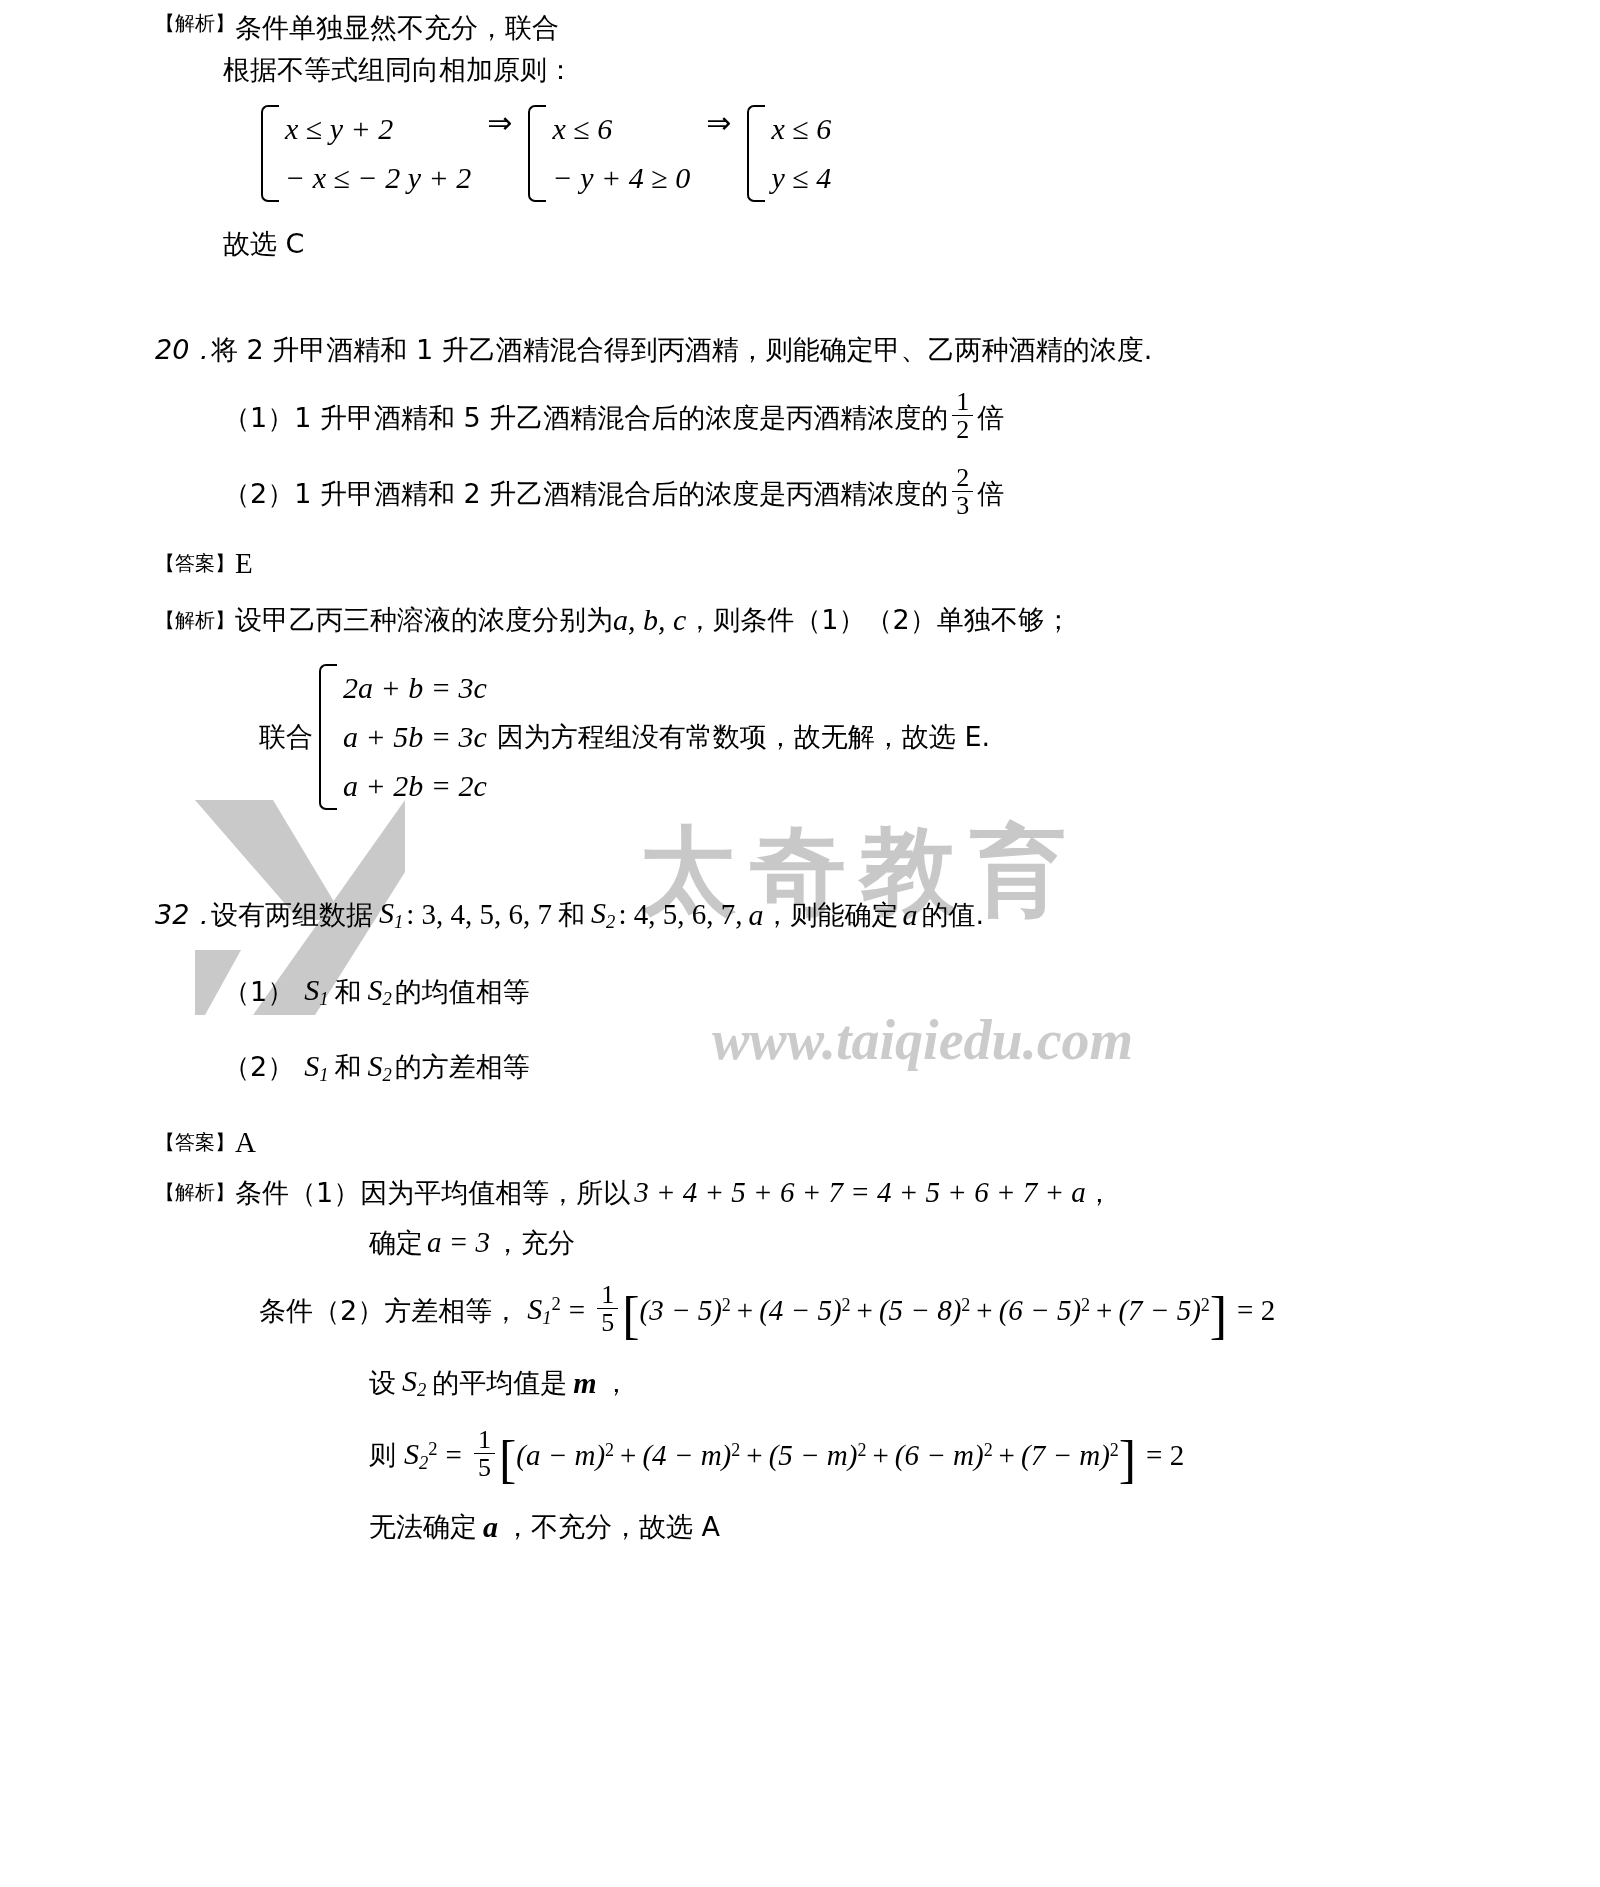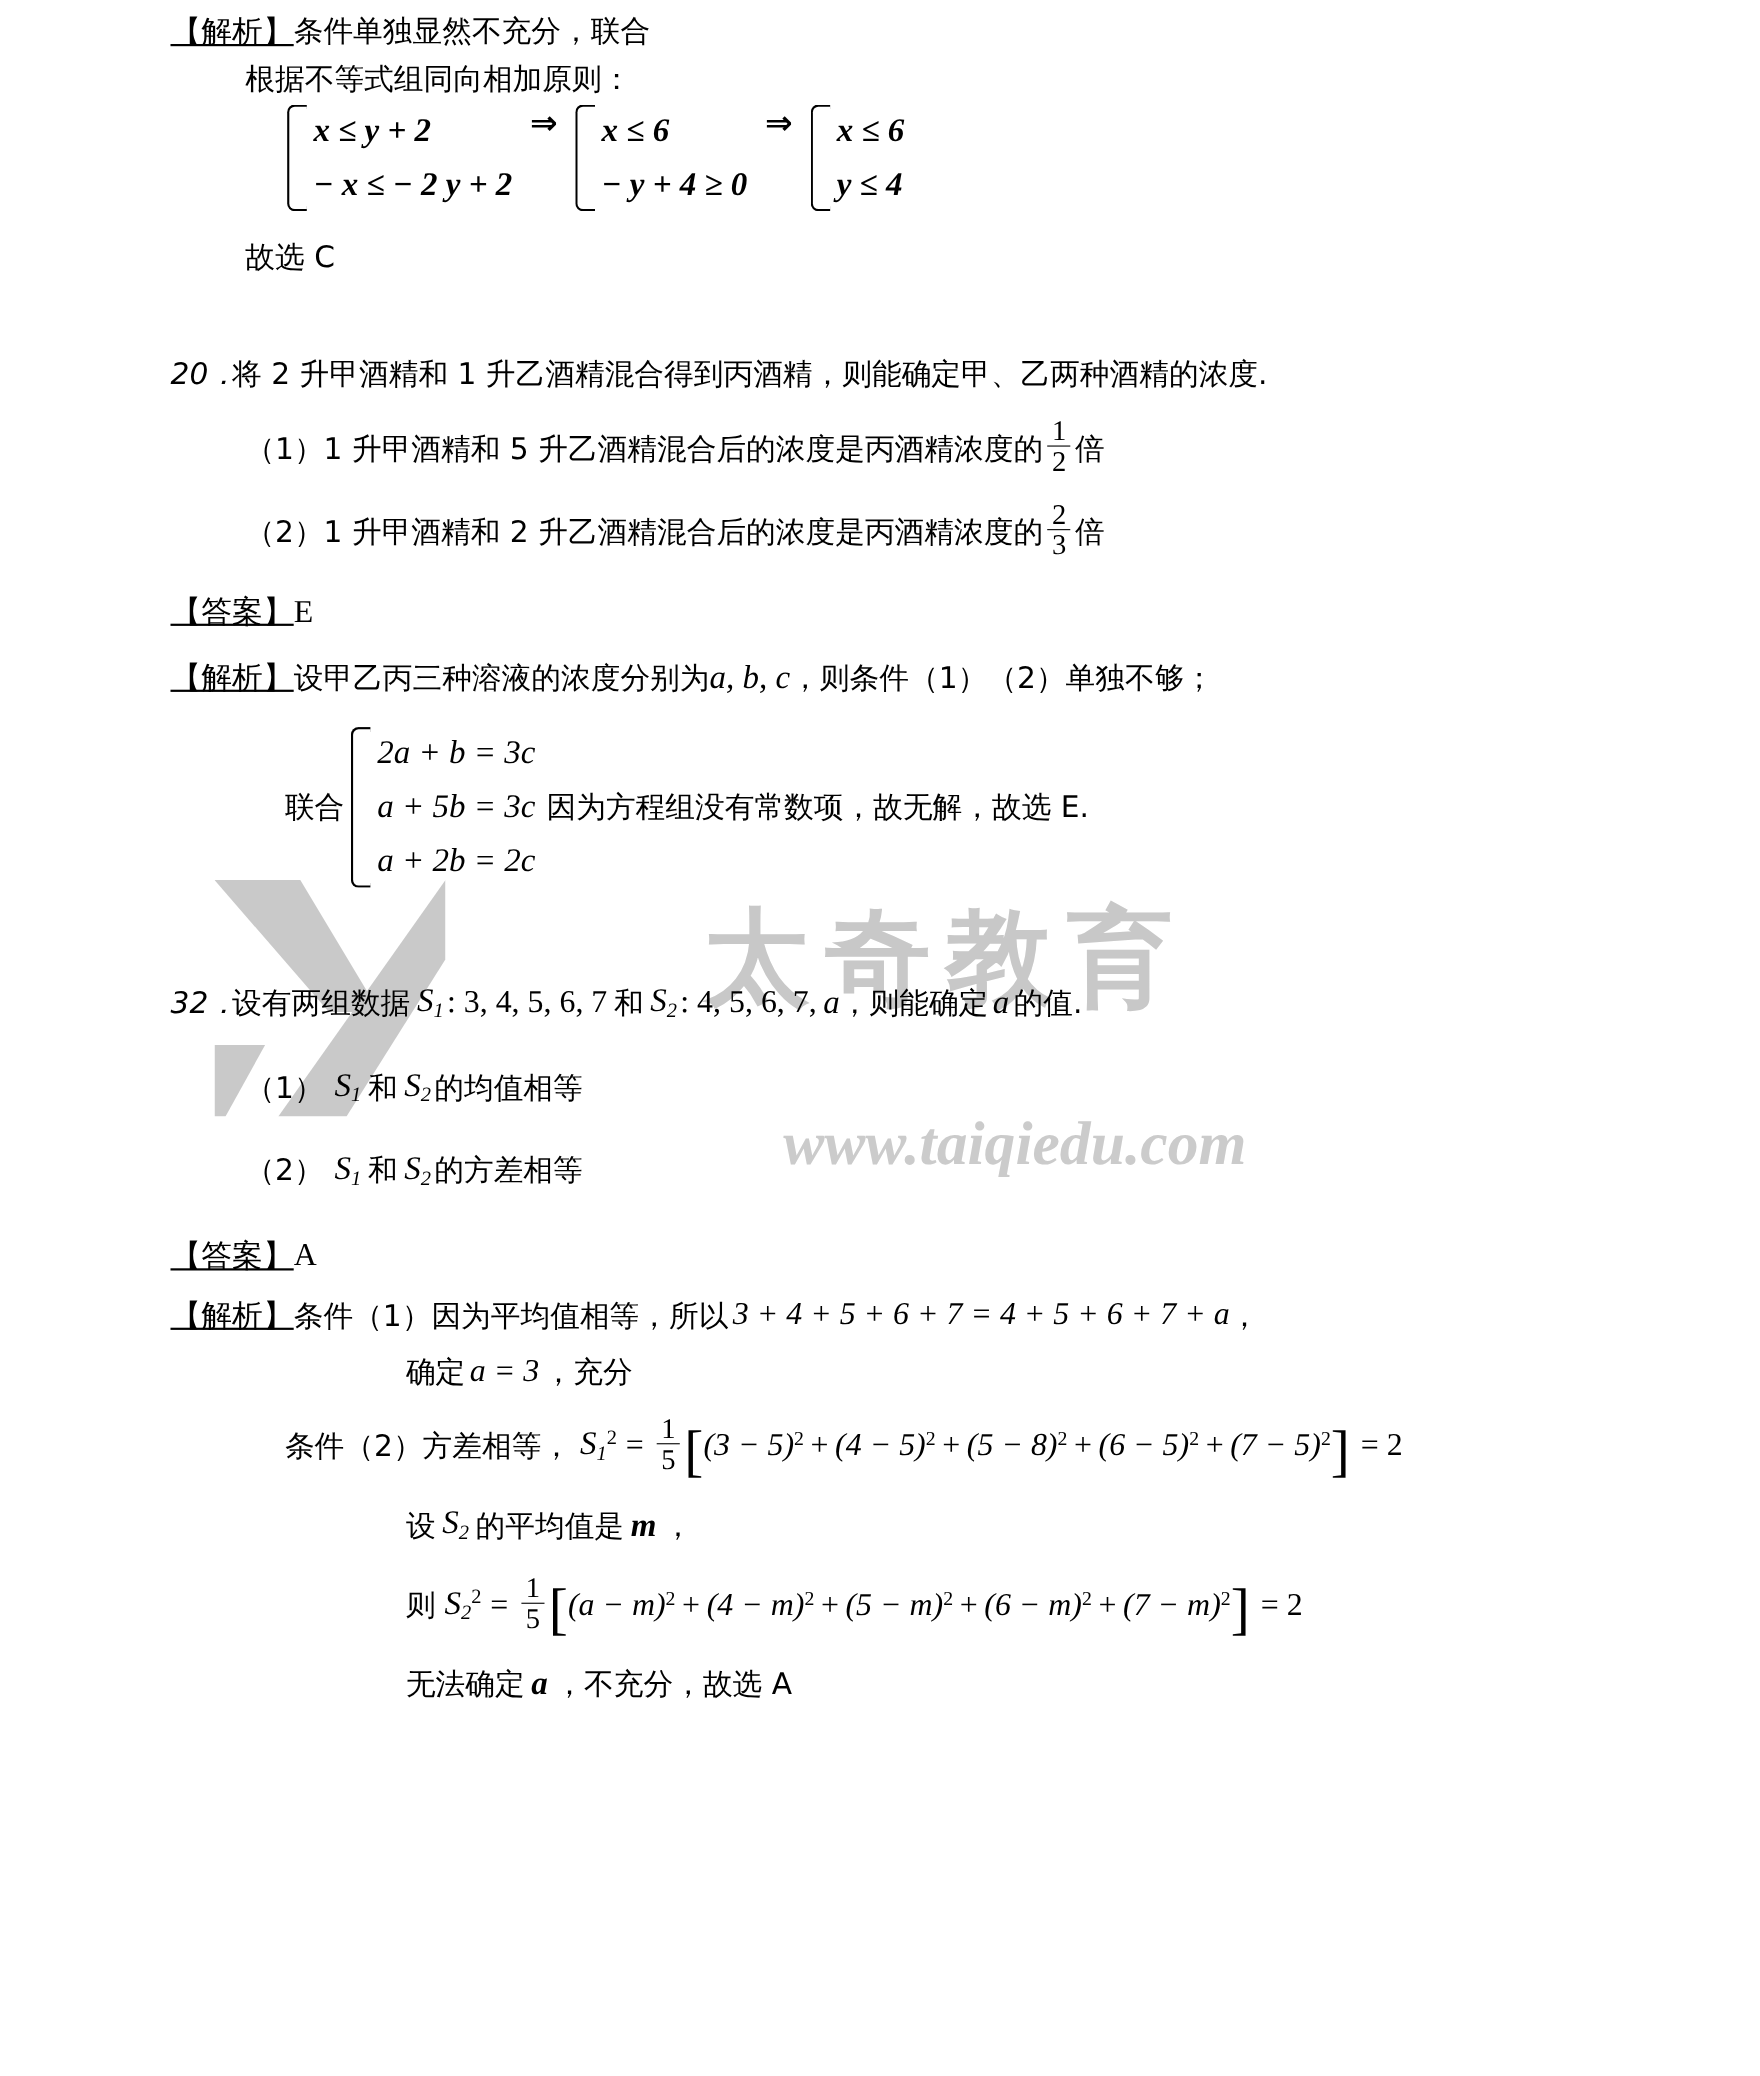--- a/index.html
+++ b/index.html
@@ -65,21 +65,21 @@
     font-weight: bold;
     color: #cbcbcb;
     white-space: nowrap;
   }
   .zh { font-family: "DejaVu Sans", sans-serif; font-size: 27px; }
   .mi { font-family: "Liberation Serif", serif; font-style: italic; font-size: 30px; }
   .mn { font-family: "Liberation Serif", serif; font-size: 29px; }
   .op { font-family: "Liberation Serif", serif; font-size: 29px; }
 
   .row { display: flex; align-items: flex-start; }
-  .tag { font-family: "DejaVu Sans", sans-serif; font-size: 28px; white-space: nowrap; text-decoration: underline; }
+  .tag { font-family: "DejaVu Sans", sans-serif; font-size: 20px; white-space: nowrap; }
 
   .indent-1 { margin-left: 68px; }
   .indent-2 { margin-left: 104px; }
   .indent-3 { margin-left: 214px; }
 
   .blk { margin-top: 6px; }
 
   
   .frac {
     display: inline-flex;
@@ -145,21 +145,21 @@
 
     <div class="row">
       <span class="tag">【解析】</span>
       <span class="zh">条件单独显然不充分，联合</span>
     </div>
 
     <div class="row indent-1 blk">
       <span class="zh">根据不等式组同向相加原则：</span>
     </div>
 
-    <div class="row indent-2" style="margin-top:5px;font-weight:bold;">
+    <div class="row indent-2" style="margin-top:17px;">
       <span class="sys">
         <span class="brace"></span>
         <span class="rows">
           <div class="mi">x ≤ y + 2</div>
           <div class="mi">− x ≤ − 2 y + 2</div>
         </span>
       </span>
       <span class="arrow">⇒</span>
       <span class="sys">
         <span class="brace"></span>

